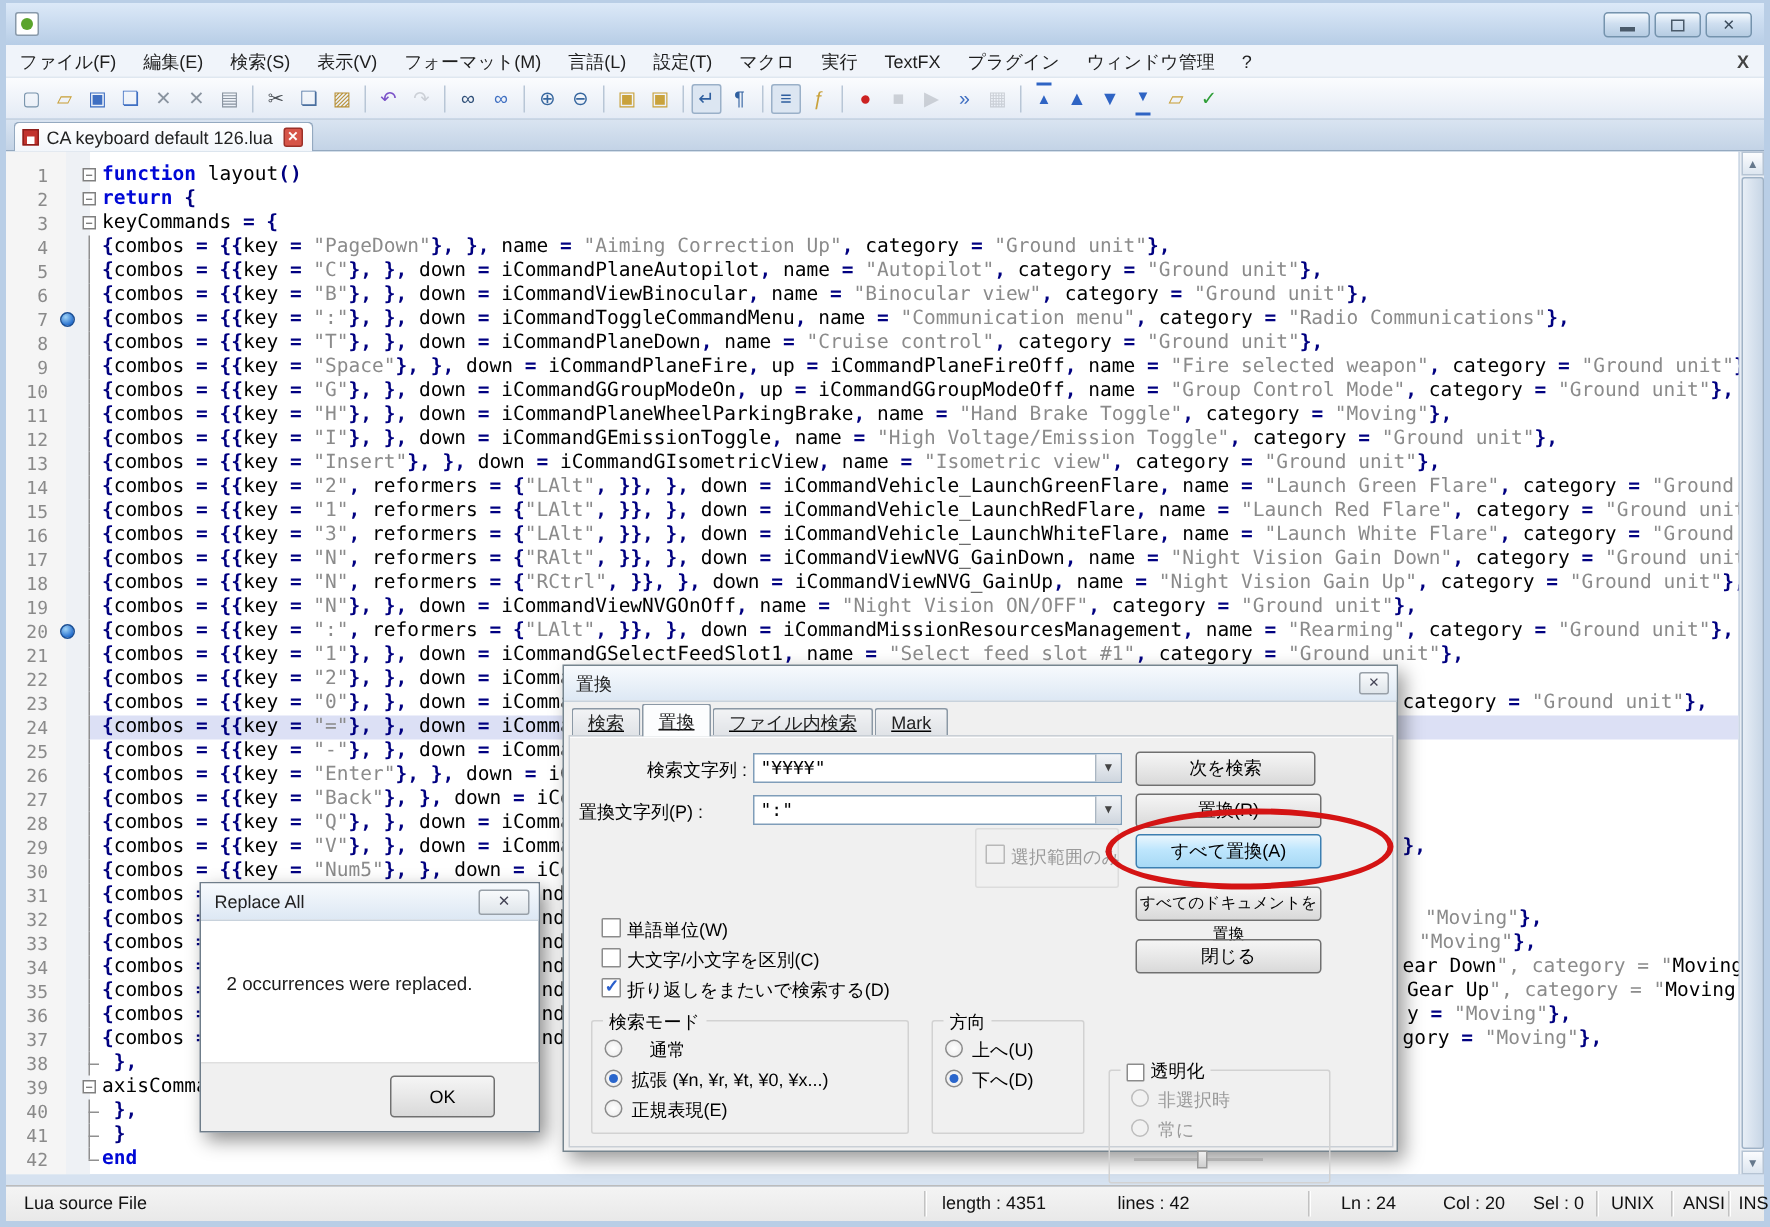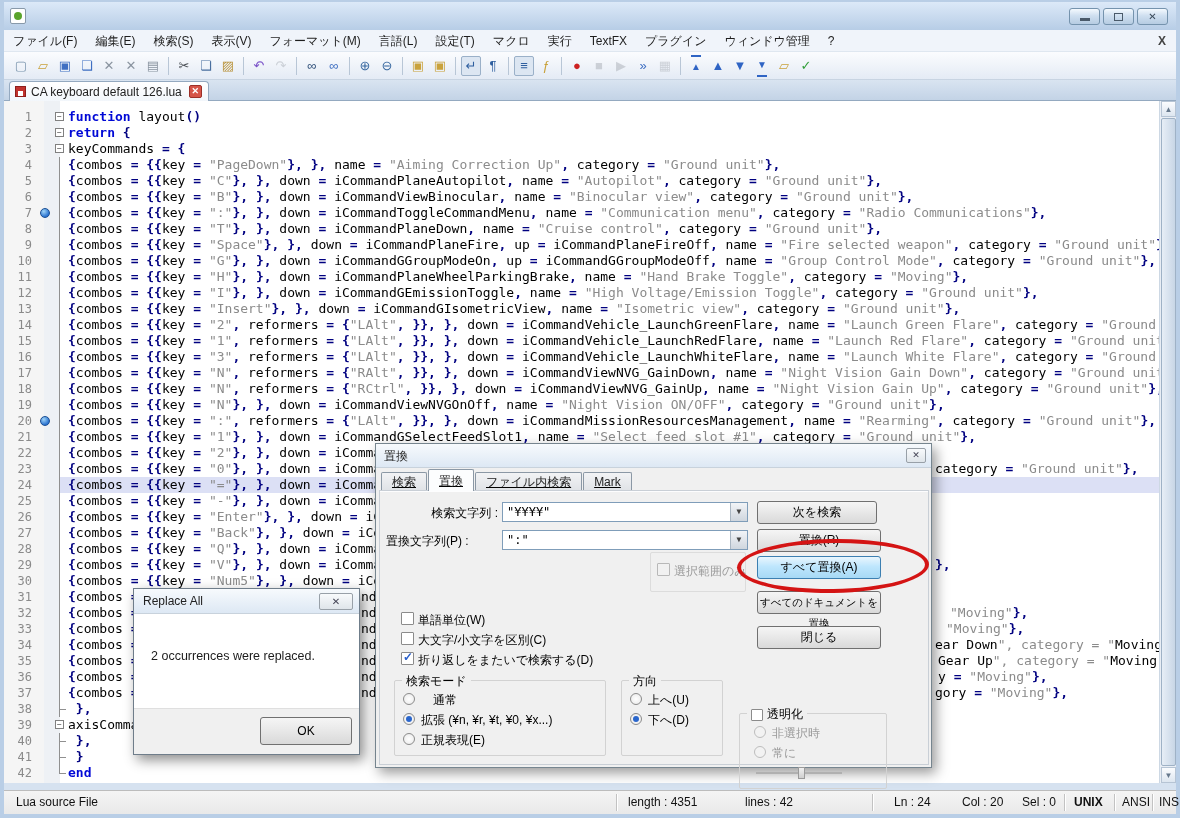--- a/index.html
+++ b/index.html
@@ -114,21 +114,21 @@
                border-radius:50%;transform:rotate(-1deg);z-index:90;}
   
   #rad{position:absolute;left:133px;top:588px;width:227px;height:167px;background:#fff;border:1px solid #6f7d8a;
        box-shadow:4px 5px 12px rgba(0,0,0,.45);z-index:60;}
   #rad-title{position:absolute;left:0;top:0;right:0;height:25px;background:linear-gradient(#f7fafd,#dde8f4);
              border-bottom:1px solid #c8d2dc;font-size:12px;color:#222;line-height:25px;padding-left:9px;}
   #rad-close{position:absolute;right:6px;top:4px;width:34px;height:17px;border:1px solid #98a0a8;border-radius:2px;
              background:linear-gradient(#f8fafc,#dfe5ea);color:#445;font-size:10px;line-height:15px;text-align:center;}
   #rad-msg{position:absolute;left:17px;top:60px;font-size:12.5px;color:#1c1c1c;}
   #rad-footer{position:absolute;left:0;right:0;bottom:0;height:46px;background:#f0f0f0;border-top:1px solid #dfdfdf;}
-  #rad-ok{left:126px;top:8px;width:92px;height:28px;line-height:26px;position:absolute;}
+  #rad-ok{left:126px;top:8px;width:70px;height:28px;line-height:26px;position:absolute;}
   .slider{position:absolute;width:86px;height:14px;}
   .slider .track{position:absolute;left:0;right:0;top:6px;height:2px;background:#b0b0b0;}
   .slider .thumb{position:absolute;left:42px;top:1px;width:7px;height:12px;background:linear-gradient(#f0f0f0,#cfcfcf);border:1px solid #9a9a9a;}
 </style>
 </head>
 <body>
 
 <div id="screen">
 
   <div id="titlebar">
@@ -745,19 +745,19 @@
   <div id="statusbar">
     <span style="left:12px;">Lua source File</span>
     <div class="sdiv" style="left:612px;"></div>
     <span style="left:624px;">length : 4351</span>
     <span style="left:741px;">lines : 42</span>
     <div class="sdiv" style="left:868px;"></div>
     <span style="left:890px;">Ln : 24</span>
     <span style="left:958px;">Col : 20</span>
     <span style="left:1018px;">Sel : 0</span>
     <div class="sdiv" style="left:1060px;"></div>
-    <span style="left:1070px;font-weight:bold;">UNIX</span>
+    <span style="left:1070px;">UNIX</span>
     <div class="sdiv" style="left:1110px;"></div>
     <span style="left:1118px;">ANSI</span>
     <div class="sdiv" style="left:1148px;"></div>
     <span style="left:1155px;">INS</span>
   </div>
 </div>
 
 </body></html>

